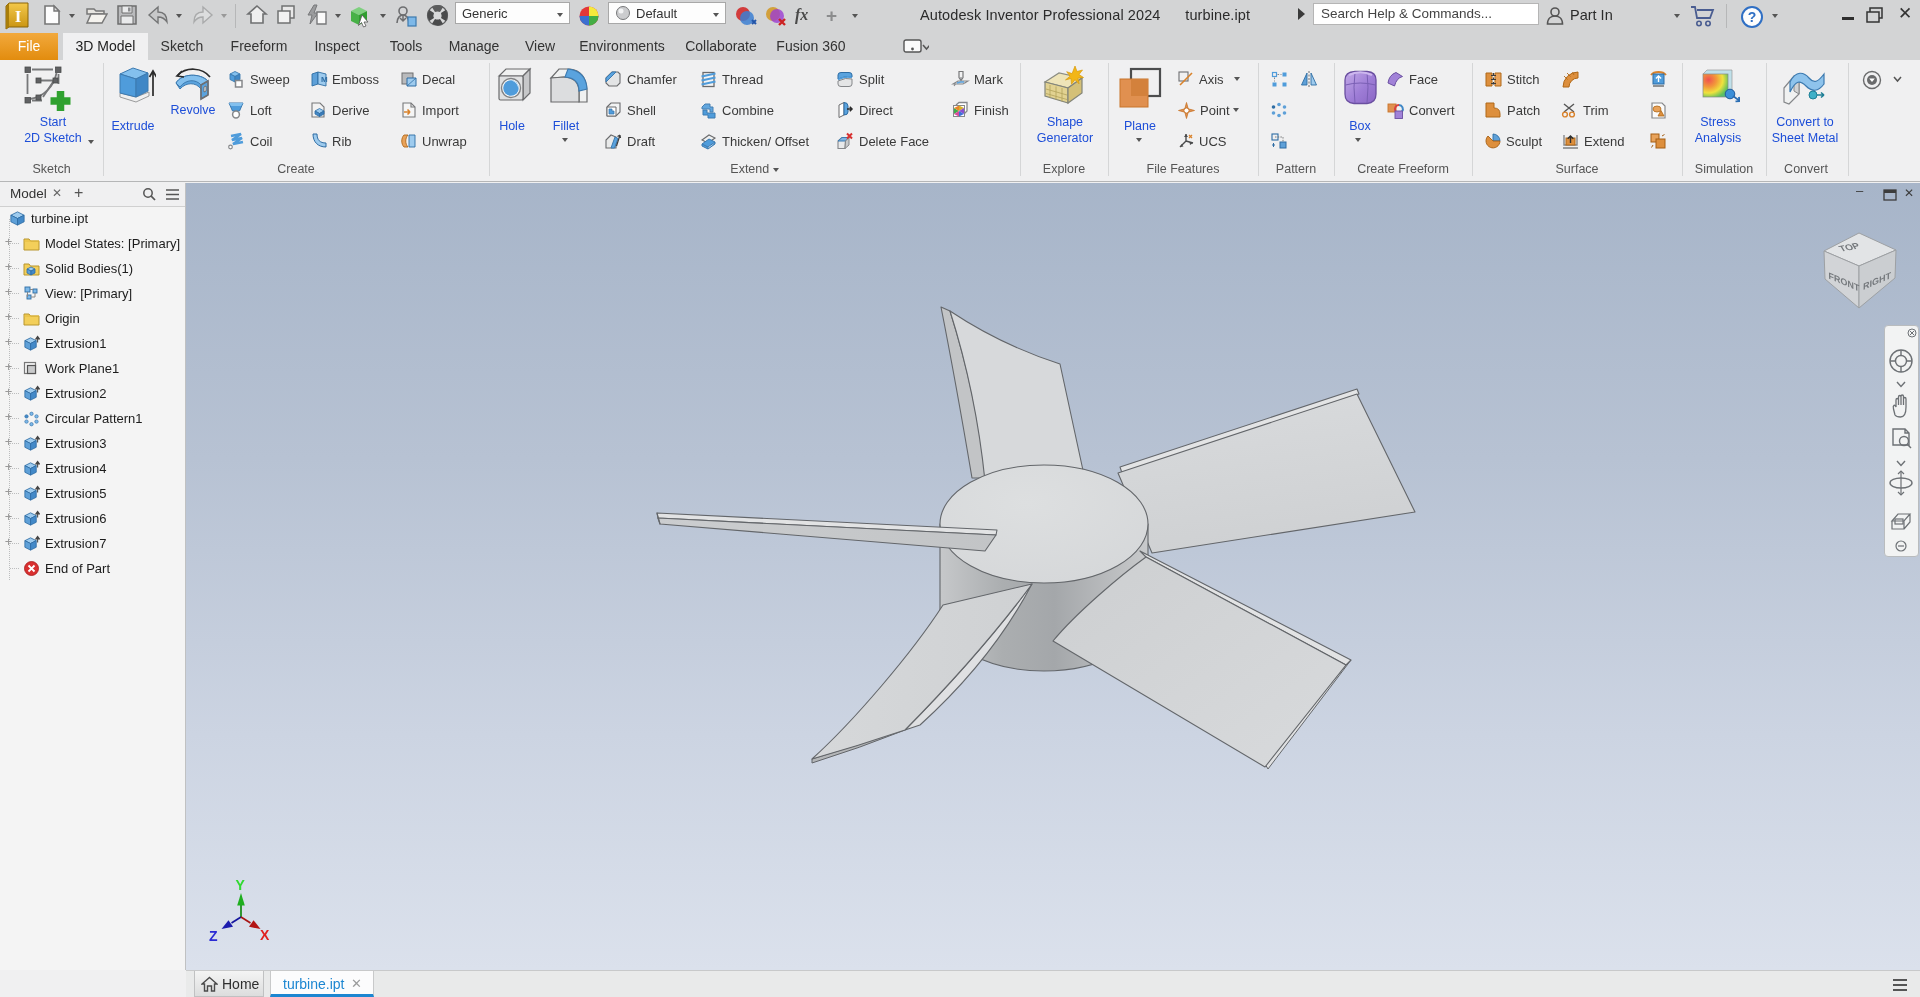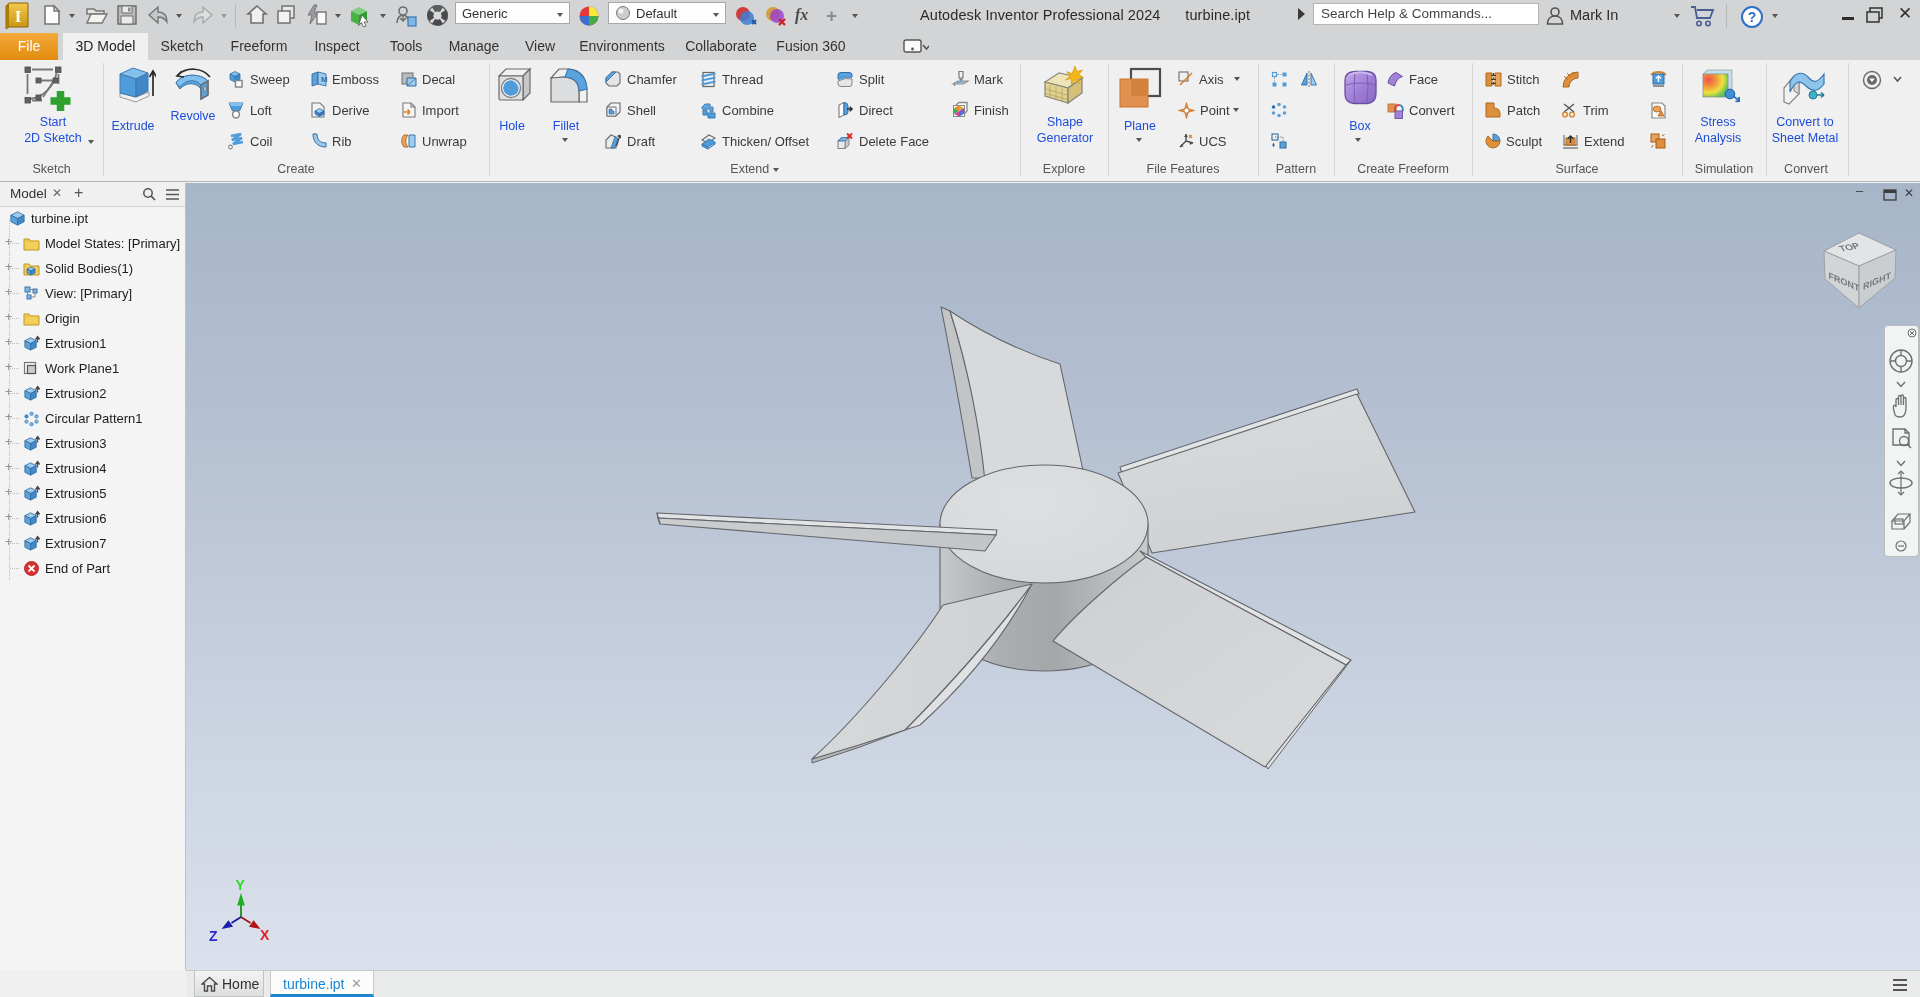--- a/index.html
+++ b/index.html
@@ -140,21 +140,21 @@
   <div class="abs" style="left:795px;top:6px;font-size:16px;font-style:italic;font-family:'Liberation Serif';color:#4a4a4a;font-weight:bold">fx</div>
   <div class="abs" style="left:826px;top:5px;font-size:19px;color:#8b8c8d;font-weight:bold">+</div>
   <span class="caret" style="position:absolute;left:852px;top:14px"></span>
   <div id="ttext">Autodesk Inventor Professional 2024&nbsp;&nbsp;&nbsp;&nbsp;&nbsp;&nbsp;turbine.ipt</div>
   <div class="abs" style="left:1298px;top:8px;width:0;height:0;border-top:6px solid transparent;border-bottom:6px solid transparent;border-left:7px solid #3a3a3a"></div>
   <div id="searchbox">Search Help &amp; Commands...</div>
   <svg class="ticon" style="left:1544px;top:5px" width="22" height="22" viewBox="0 0 22 22">
         <circle cx="11" cy="7" r="4" fill="none" stroke="#555" stroke-width="1.6"></circle>
         <path d="M3.5 19 c0 -6 4 -8 7.5 -8 c3.5 0 7.5 2 7.5 8 Z" fill="none" stroke="#555" stroke-width="1.6"></path>
       </svg>
-  <div class="abs" style="left:1570px;top:7px;font-size:14.5px;color:#2b2b2b">Mark In</div>
+  <div class="abs" style="left:1570px;top:7px;font-size:14.5px;color:#2b2b2b">Part In</div>
   <span class="caret" style="position:absolute;left:1674px;top:14px"></span>
   <svg class="ticon" style="left:1690px;top:5px" width="26" height="23" viewBox="0 0 26 23">
         <path d="M1 2 h4 l2 11 h13 l3 -8 h-16" fill="none" stroke="#4a5d91" stroke-width="1.8"></path>
         <circle cx="9" cy="18.5" r="2.2" fill="none" stroke="#4a5d91" stroke-width="1.6"></circle>
         <circle cx="18" cy="18.5" r="2.2" fill="none" stroke="#4a5d91" stroke-width="1.6"></circle>
       </svg>
   <div class="abs" style="left:1726px;top:4px;width:1px;height:24px;background:#b6b7b8"></div>
   <svg class="ticon" style="left:1740px;top:5px" width="24" height="24" viewBox="0 0 24 24">
         <circle cx="12" cy="12" r="10" fill="#fdfdfd" stroke="#2f6fc4" stroke-width="2"></circle>
         <text x="12" y="17" font-size="14" font-weight="bold" fill="#2f6fc4" text-anchor="middle">?</text>
@@ -220,21 +220,21 @@
       </svg>
   <div class="bigbtn" style="left:103px;top:58px;width:60px">Extrude</div>
   <svg class="abs" style="left:168px;top:5px" width="48" height="42" viewBox="0 0 48 42">
         <path d="M8 18 C14 8 32 8 40 16 L40 30 L33 34 L33 24 C28 17 18 17 12 24 Z" fill="#5aa3de" stroke="#3c7ab0" stroke-width="1"></path>
         <path d="M8 18 C14 8 32 8 40 16 L33 20 C28 14 18 14 12 22 Z" fill="#83c0ee" stroke="#3c7ab0" stroke-width="1"></path>
         <path d="M33 20 L40 16 L40 30 L33 34 Z" fill="none" stroke="#6e6f71" stroke-width="1.6"></path>
         <path d="M36 22 L38 21 L38 26 L36 27 Z" fill="#fff" stroke="#6e6f71" stroke-width="1"></path>
         <path d="M10 10 C18 2 34 2 42 12" fill="none" stroke="#2b2b2b" stroke-width="1.7"></path>
         <path d="M14 6 l-5 5 l7 1" fill="none" stroke="#2b2b2b" stroke-width="1.7"></path>
       </svg>
-  <div class="bigbtn" style="left:163px;top:48px;width:60px">Revolve</div>
+  <div class="bigbtn" style="left:163px;top:42px;width:60px">Revolve</div>
 
   <div class="srow" style="left:227px;top:9px"><svg width="19" height="19" viewBox="0 0 19 19">
           <path d="M3 4 L8 1.5 L13 4 L8 6.5 Z" fill="#83c0ee" stroke="#3c7ab0" stroke-width="0.9"></path>
           <path d="M3 4 L8 6.5 L8 12 L3 9.5 Z" fill="#4f9cdb" stroke="#3c7ab0" stroke-width="0.9"></path>
           <path d="M8 6.5 L13 4 L13 9.5 L8 12 Z" fill="#3f87c6" stroke="#3c7ab0" stroke-width="0.9"></path>
           <rect x="8.5" y="10.5" width="6.5" height="6.5" fill="#fff" stroke="#85878a" stroke-width="1.5"></rect>
         </svg>Sweep</div>
   <div class="srow" style="left:227px;top:40px"><svg width="19" height="19" viewBox="0 0 19 19">
           <path d="M2 2 L16 2 L12.5 10 L5.5 10 Z" fill="#4f9cdb" stroke="#3c7ab0" stroke-width="1"></path>
           <path d="M2 2 L16 2 L14 5 L4 5 Z" fill="#83c0ee" stroke="none"></path>

